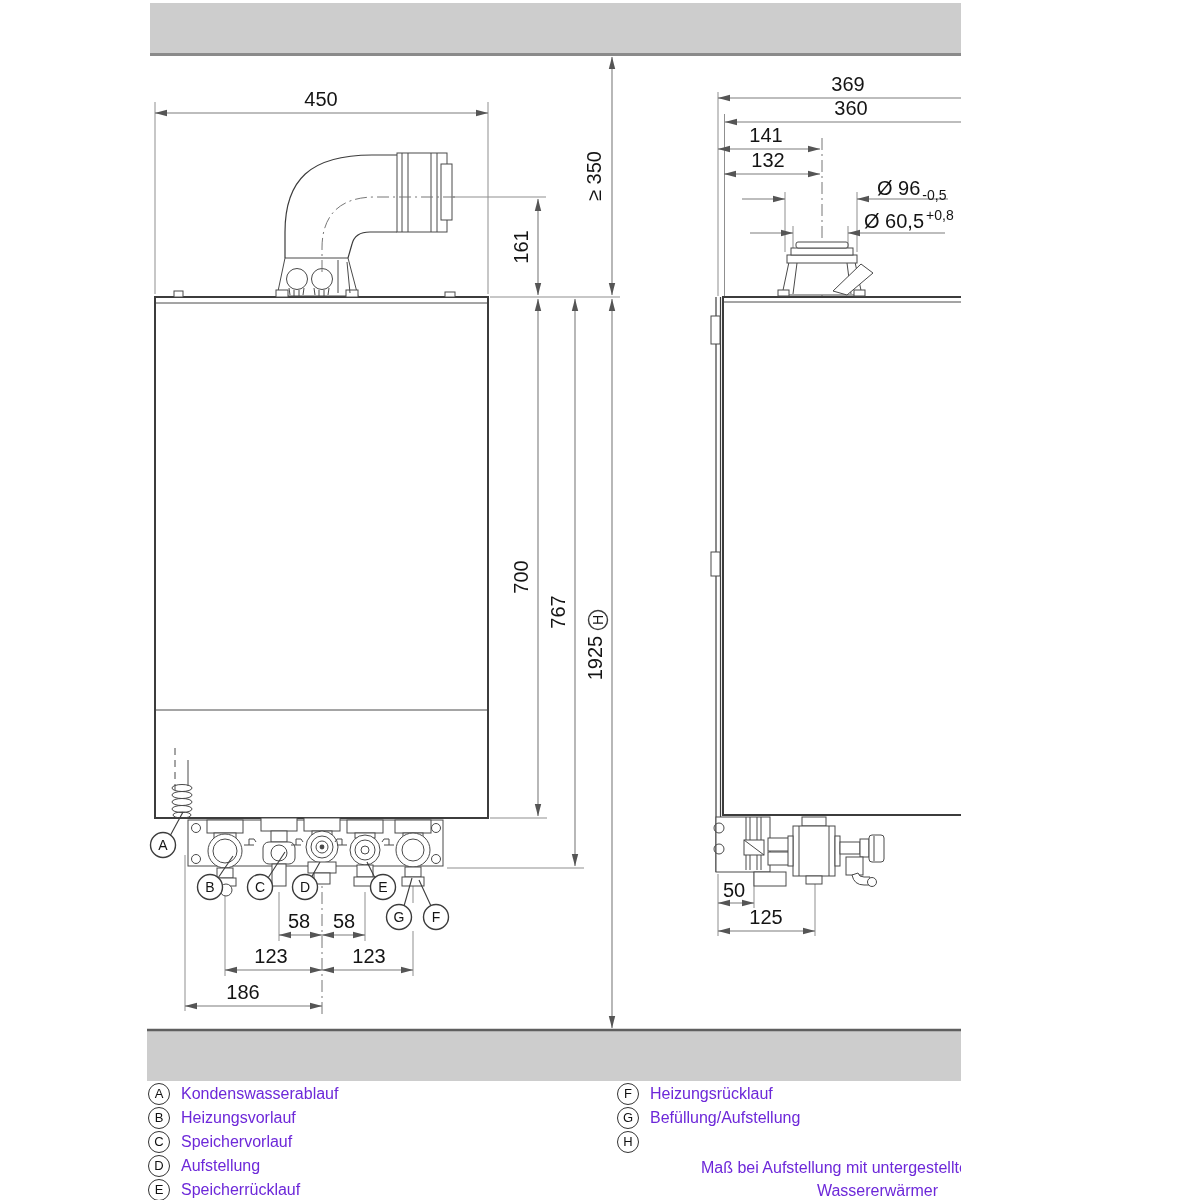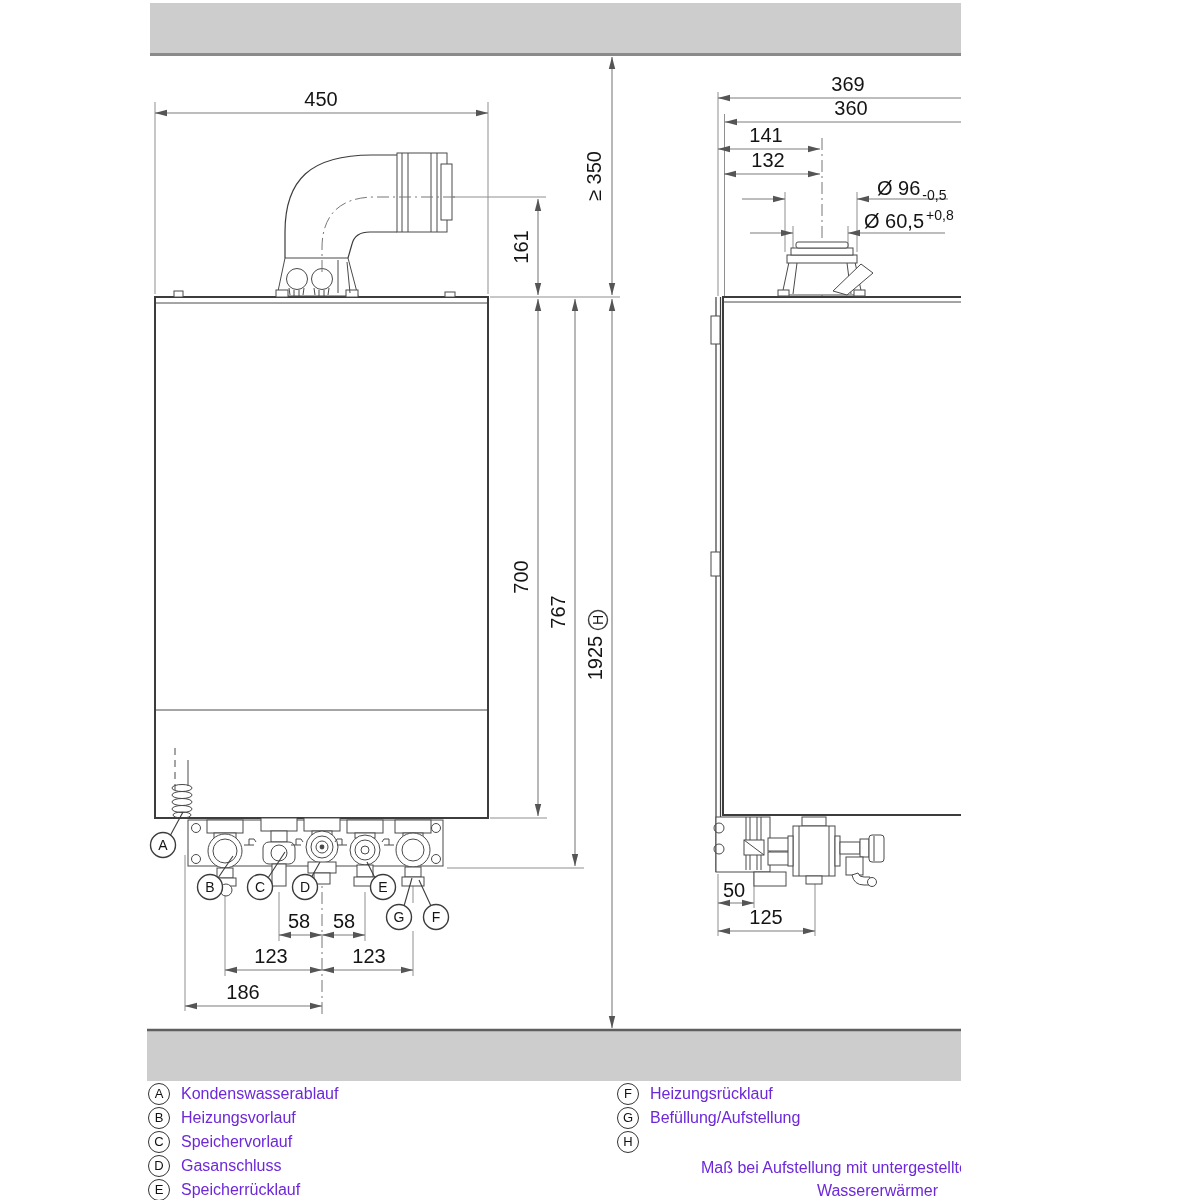--- a/index.html
+++ b/index.html
@@ -337,21 +337,21 @@
     <div class="row">
       <span class="kcircle">B</span>
       <span class="ltext">Heizungsvorlauf</span>
     </div>
     <div class="row">
       <span class="kcircle">C</span>
       <span class="ltext">Speichervorlauf</span>
     </div>
     <div class="row">
       <span class="kcircle">D</span>
-      <span class="ltext">Gasanschluss</span>
+      <span class="ltext">Aufstellung</span>
     </div>
     <div class="row">
       <span class="kcircle">E</span>
       <span class="ltext">Speicherrücklauf</span>
     </div>
   </div>
   <div class="col" style="left:617px;">
     <div class="row">
       <span class="kcircle">F</span>
       <span class="ltext">Heizungsrücklauf</span>

